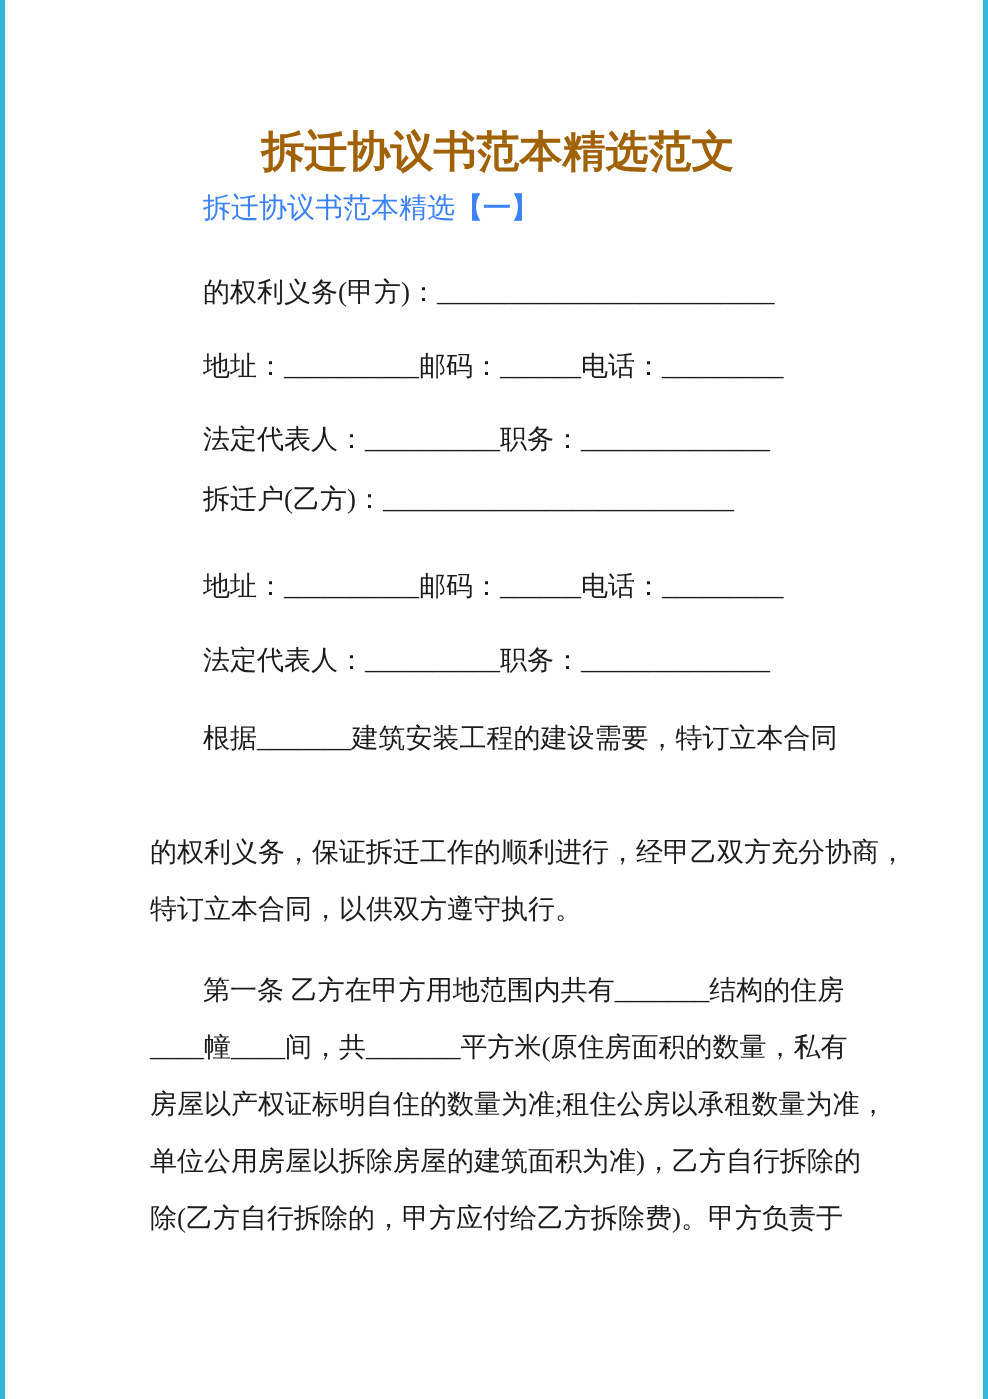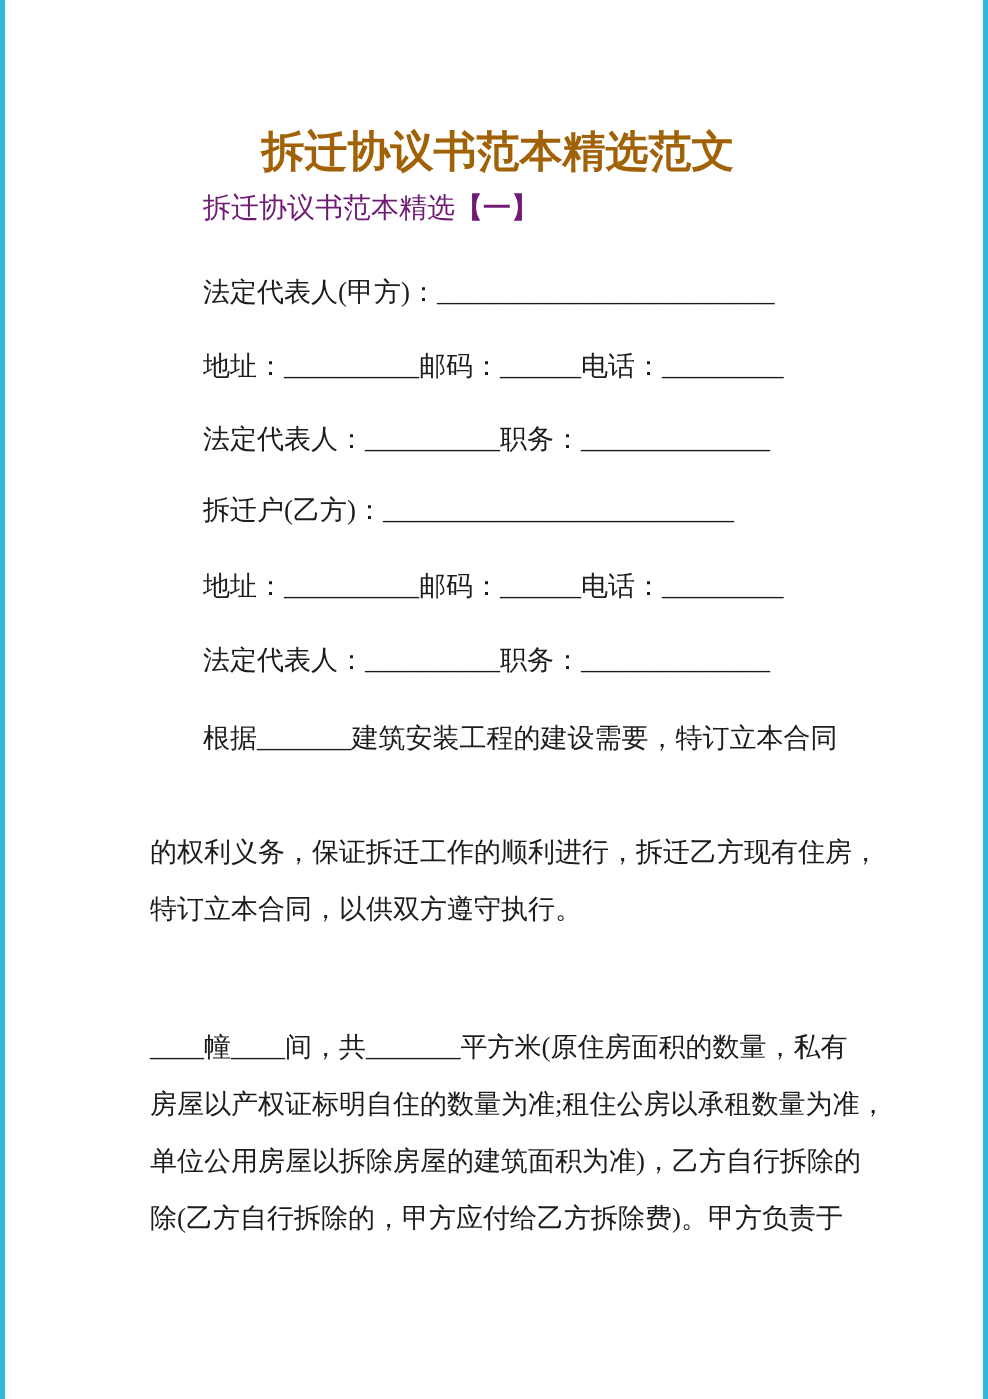--- a/index.html
+++ b/index.html
@@ -38,21 +38,21 @@
     font-weight: bold;
     color: #a16207;
     letter-spacing: 0px;
   }
   .subtitle {
     position: absolute;
     top: 192px;
     left: 203px;
     font-size: 28px;
     line-height: 1.15;
-    color: #701a75;
+    color: #3b82f6;
     white-space: nowrap;
   }
   .subtitle .marker {
     font-weight: bold;
   }
   .line {
     position: absolute;
     font-size: 27px;
     line-height: 1.2;
     white-space: nowrap;
@@ -66,30 +66,31 @@
 
 <div class="page">
 
   <div class="edge left"></div>
   <div class="edge right"></div>
 
   <h1 class="title">拆迁协议书范本精选范文</h1>
 
   <div class="subtitle"><span>拆迁协议书范本精选</span><span class="marker">【一】</span></div>
 
-  <div class="line indent" style="top:276px">法定代表人(甲方)：_________________________</div>
+  <div class="line indent" style="top:276px">的权利义务(甲方)：_________________________</div>
   <div class="line indent" style="top:350px">地址：__________邮码：______电话：_________</div>
   <div class="line indent" style="top:423px">法定代表人：__________职务：______________</div>
 
-  <div class="line indent" style="top:494px">拆迁户(乙方)：__________________________</div>
+  <div class="line indent" style="top:483px">拆迁户(乙方)：__________________________</div>
   <div class="line indent" style="top:570px">地址：__________邮码：______电话：_________</div>
   <div class="line indent" style="top:644px">法定代表人：__________职务：______________</div>
 
   <div class="line indent" style="top:722px">根据_______建筑安装工程的建设需要，特订立本合同</div>
-  <div class="line flush" style="top:836px">的权利义务，保证拆迁工作的顺利进行，拆迁乙方现有住房，</div>
+  <div class="line flush" style="top:836px">的权利义务，保证拆迁工作的顺利进行，经甲乙双方充分协商，</div>
   <div class="line flush" style="top:893px">特订立本合同，以供双方遵守执行。</div>
 
+  <div class="line indent" style="top:974px">第一条 乙方在甲方用地范围内共有_______结构的住房</div>
   <div class="line flush" style="top:1031px">____幢____间，共_______平方米(原住房面积的数量，私有</div>
   <div class="line flush" style="top:1088px">房屋以产权证标明自住的数量为准;租住公房以承租数量为准，</div>
   <div class="line flush" style="top:1145px">单位公用房屋以拆除房屋的建筑面积为准)，乙方自行拆除的</div>
   <div class="line flush" style="top:1202px">除(乙方自行拆除的，甲方应付给乙方拆除费)。甲方负责于</div>
 
 </div>
 
 </body></html>

